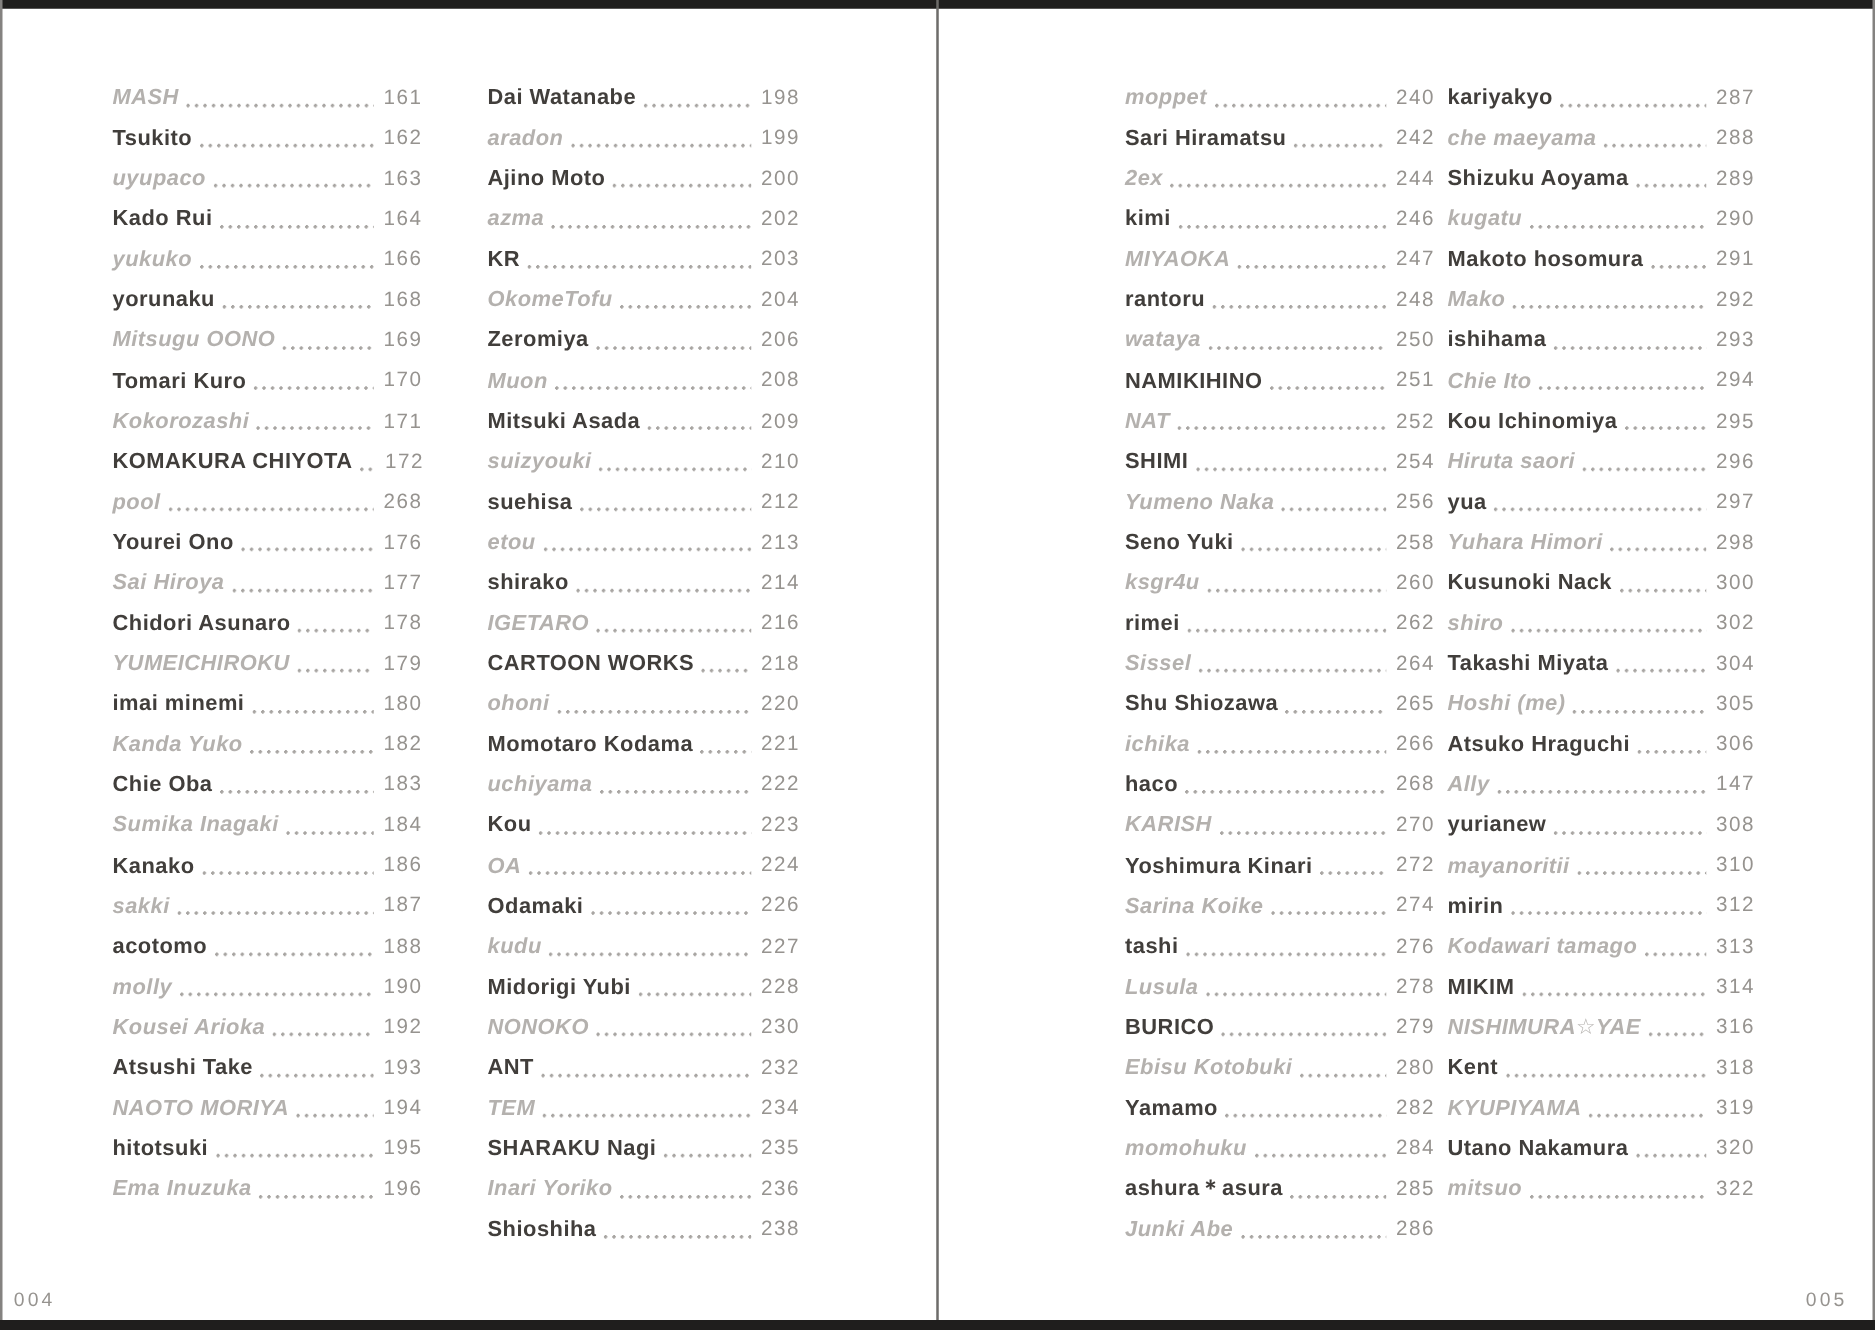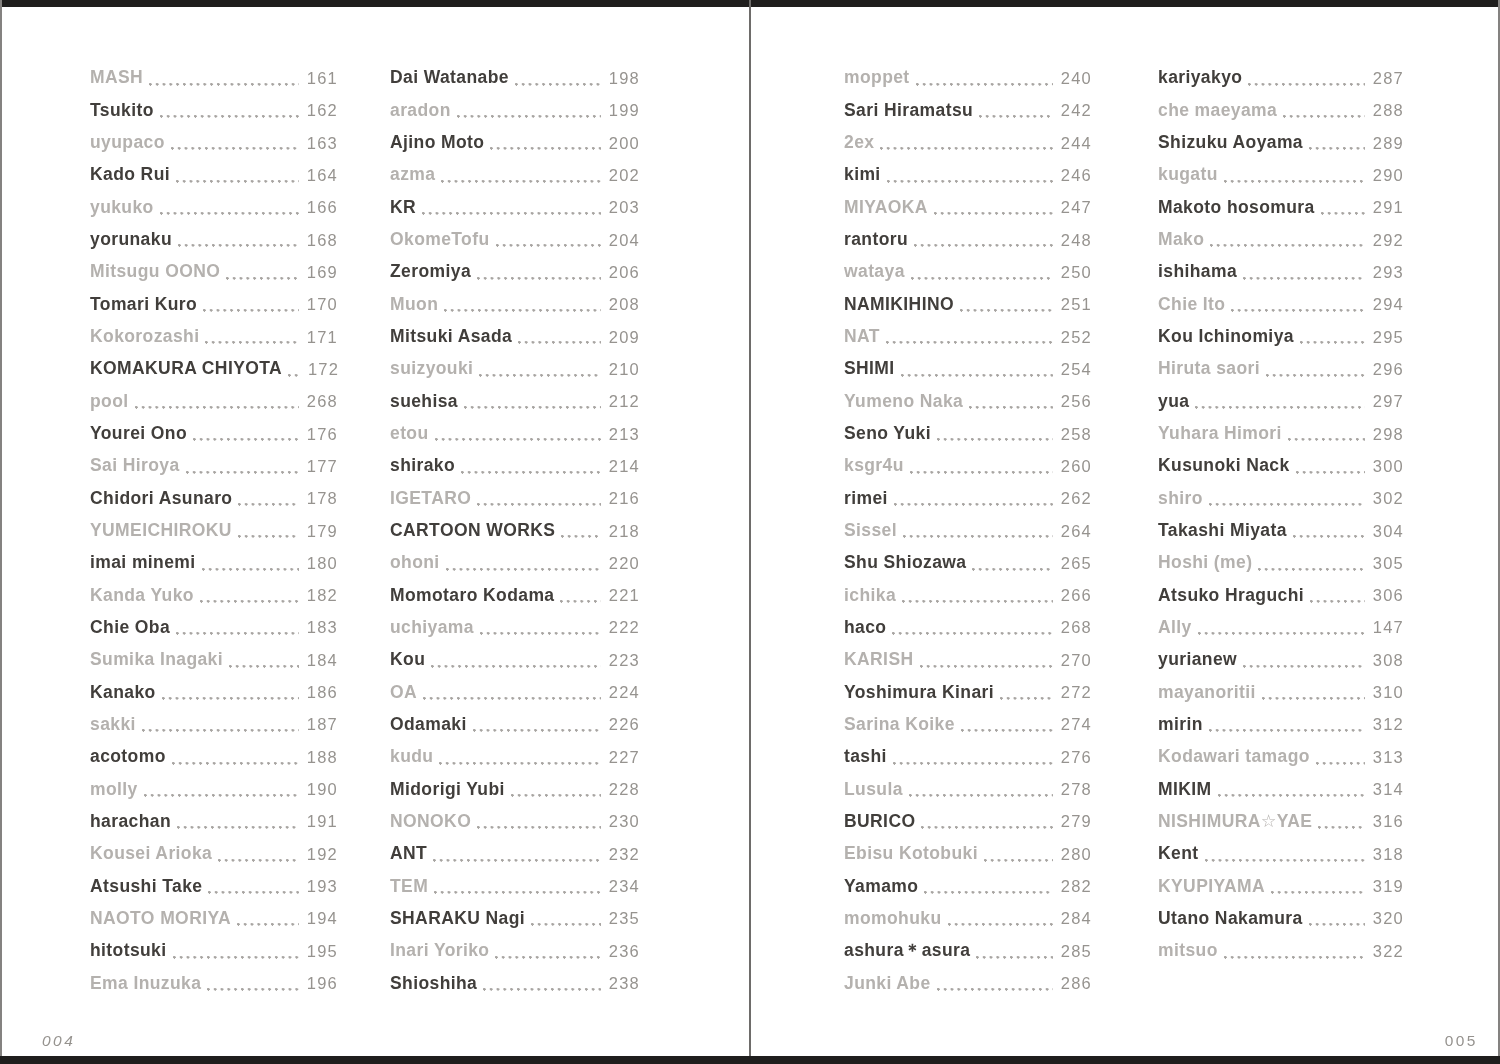--- a/index.html
+++ b/index.html
@@ -12,45 +12,45 @@
   .bar-top { top:0; height:7px; }
   .bar-bottom { bottom:0; height:8px; }
   .edge-left, .edge-right { position:absolute; top:0; height:1064px; width:2px; background:#848280; }
   .edge-left { left:0; }
   .edge-right { right:0; }
   .gutter { position:absolute; top:0; height:1064px; left:749px; width:2px; background:#6e6c6a; }
 
   .column { position:absolute; top:62px; display:flex; flex-direction:column; }
   .col-1 { left:90px;  width:248px; }
   .col-2 { left:390px; width:250px; }
-  .col-3 { left:844px; width:248px; }
+  .col-3 { left:900px; width:248px; }
   .col-4 { left:1158px; width:246px; }
 
   .entry { height:32.34px; display:flex; align-items:center; }
   .name {
     font-size:17.5px; font-weight:700; letter-spacing:0.4px;
     white-space:nowrap; line-height:1;
   }
   .entry.dark  .name { color:var(--dark);text-align:center; }
-  .entry.light .name { color:var(--light); }
+  .entry.light .name { color:var(--light);font-style:italic; }
   .leader {
     flex:1; height:3px; align-self:center; margin:12px 3px 0 6px;
     background-image:radial-gradient(circle at 1.4px 1.4px, var(--leader) 1.25px, rgba(0,0,0,0) 1.45px);
     background-size:6.8px 3px; background-repeat:repeat-x; background-position:left bottom;
     min-width:12px;
   }
   .num {
     font-size:16.5px; font-weight:400; color:var(--num);
     min-width:36px; text-align:right; letter-spacing:1.2px; line-height:1;
   }
   .folio {
     position:absolute; bottom:16px; font-size:15.5px; letter-spacing:2.5px;
     color:var(--num); line-height:1;
   }
-  .folio-left  { left:42px;font-style:italic; }
+  .folio-left  { left:11px; }
   .folio-right { right:22px; }
 </style>
 </head>
 <body style="--dark: #413e3b; --light: #b4b1ae; --leader: #a8a5a2; --num: #96938f; background: rgb(255, 255, 255);">
 
 <div class="bar-top" style="background: rgb(31, 30, 29);"></div>
 
 <div>
   <div class="column col-1">
       <div class="entry light">
@@ -161,25 +161,20 @@
       <div class="entry dark">
         <span class="name">acotomo</span>
         <span class="leader"></span>
         <span class="num">188</span>
       </div>
       <div class="entry light">
         <span class="name">molly</span>
         <span class="leader"></span>
         <span class="num">190</span>
       </div>
-      <div class="entry dark">
-        <span class="name">harachan</span>
-        <span class="leader"></span>
-        <span class="num">191</span>
-      </div>
       <div class="entry light">
         <span class="name">Kousei Arioka</span>
         <span class="leader"></span>
         <span class="num">192</span>
       </div>
       <div class="entry dark">
         <span class="name">Atsushi Take</span>
         <span class="leader"></span>
         <span class="num">193</span>
       </div>

